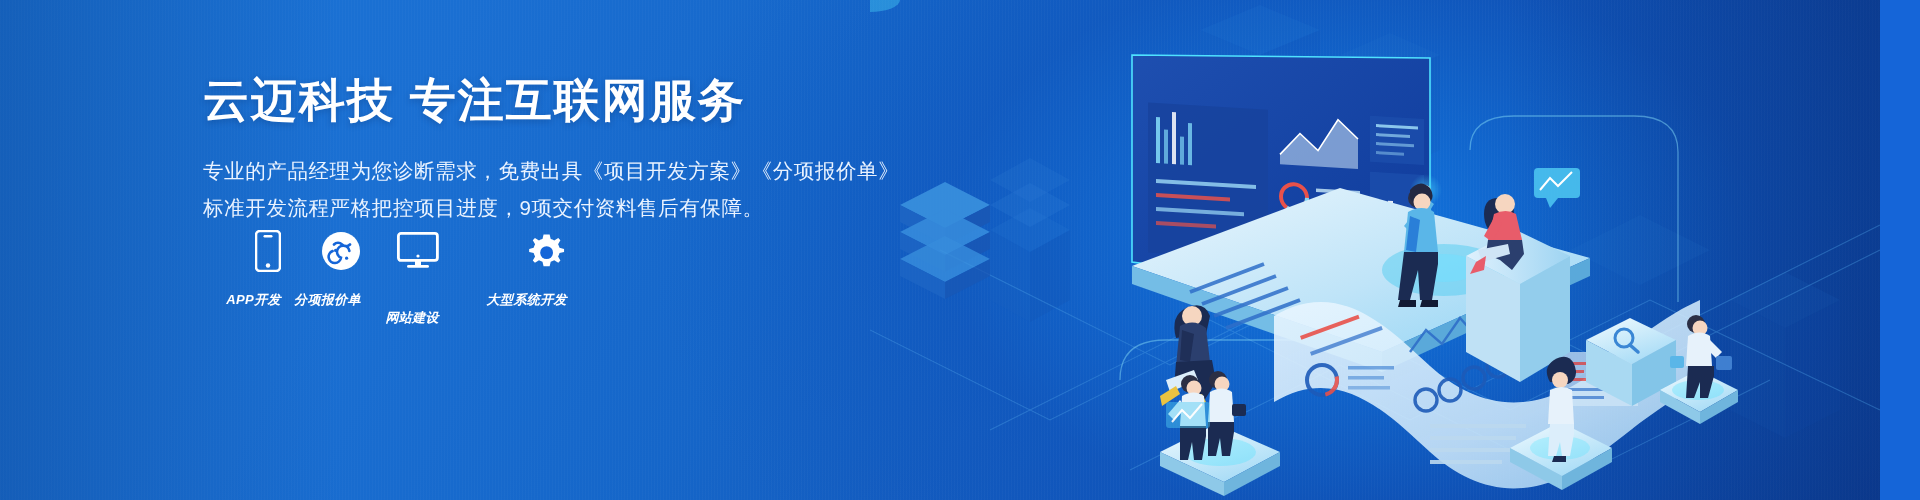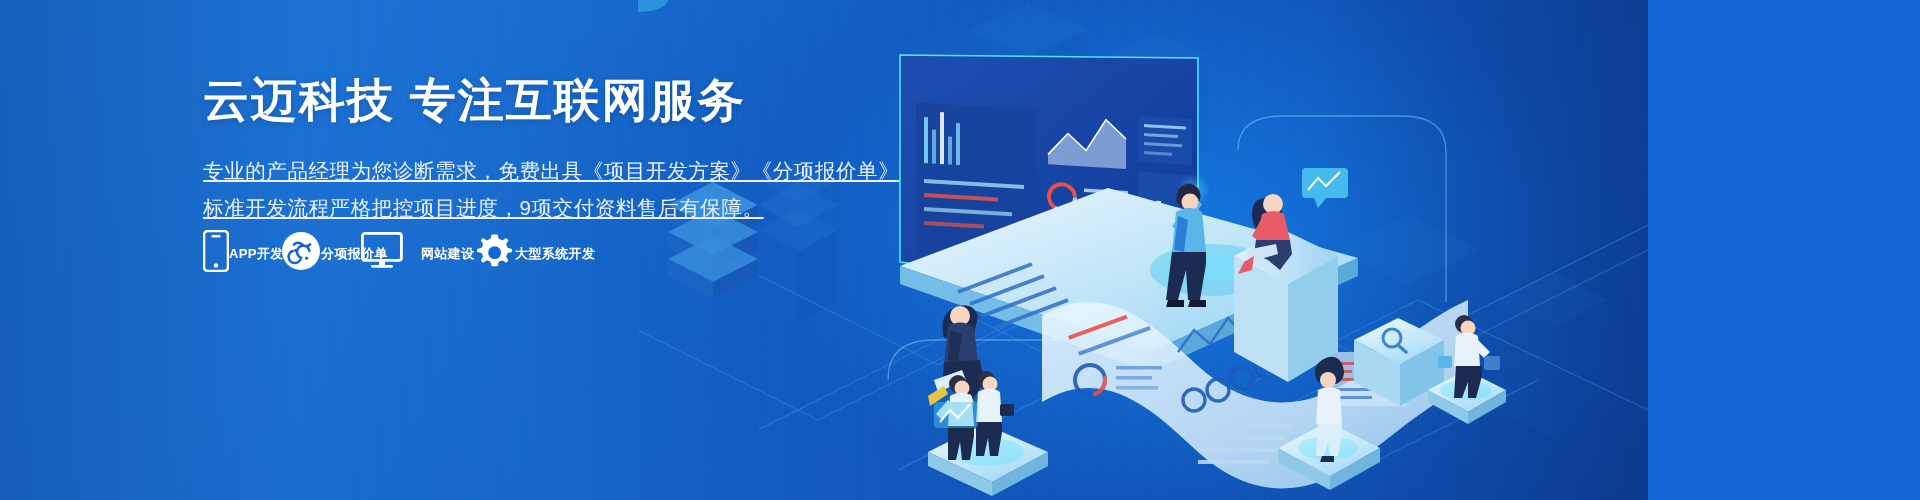--- a/index.html
+++ b/index.html
@@ -4,21 +4,21 @@
 <style>
   * { margin:0; padding:0; box-sizing:border-box; }
   html,body { width:1920px; height:500px; overflow:hidden; }
   body {
     font-family:"Liberation Sans","DejaVu Sans",sans-serif;
     background:#1565d8;
   }
 
   .banner {
     position:relative;
-    width:1648px; height:500px;
+    width:1880px; height:500px;
     overflow:hidden;
     background:
       radial-gradient(ellipse 900px 620px at 72% 48%, rgba(18,120,226,0.95) 0%, rgba(14,86,190,0.55) 45%, rgba(10,60,160,0.0) 78%),
       linear-gradient(118deg, #1a74d6 0%, #1a6fd2 22%, #1566c9 42%, #1358bb 60%, #0f49a8 78%, #0d3f99 100%);
     padding-left: 36px;
   }
 
   
   .texture {
     position:absolute; inset:0;
@@ -47,38 +47,38 @@
     white-space:nowrap;
     text-shadow:0 2px 6px rgba(0,30,80,0.25);
   }
   .subline {
     margin-top:22px;
     font-size:20.5px;
     color:#eaf3ff;
     line-height:1.82;
     letter-spacing:0.6px;
     white-space:nowrap;
-    text-decoration:underline;
   }
   .subline div { white-space:nowrap; }
 
   
   .services {
     position:absolute;
     left:203px; top:228px;
     display:flex;
     align-items:flex-start;
     z-index:40;
   }
   .service {
     width:72px;
     display:flex;
-    flex-direction:row;
-    align-items:flex-start;
+    flex-direction:column;
+    align-items:flex-end;
     margin-right:0px;
+    font-style:italic;
   }
   .svc-icon {
     height:46px;
     display:flex; align-items:center; justify-content:center;
   }
   .svc-icon svg { display:block; }
   .svc-label {
     margin-top:17px;
     font-size:13px;
     font-weight:bold;

